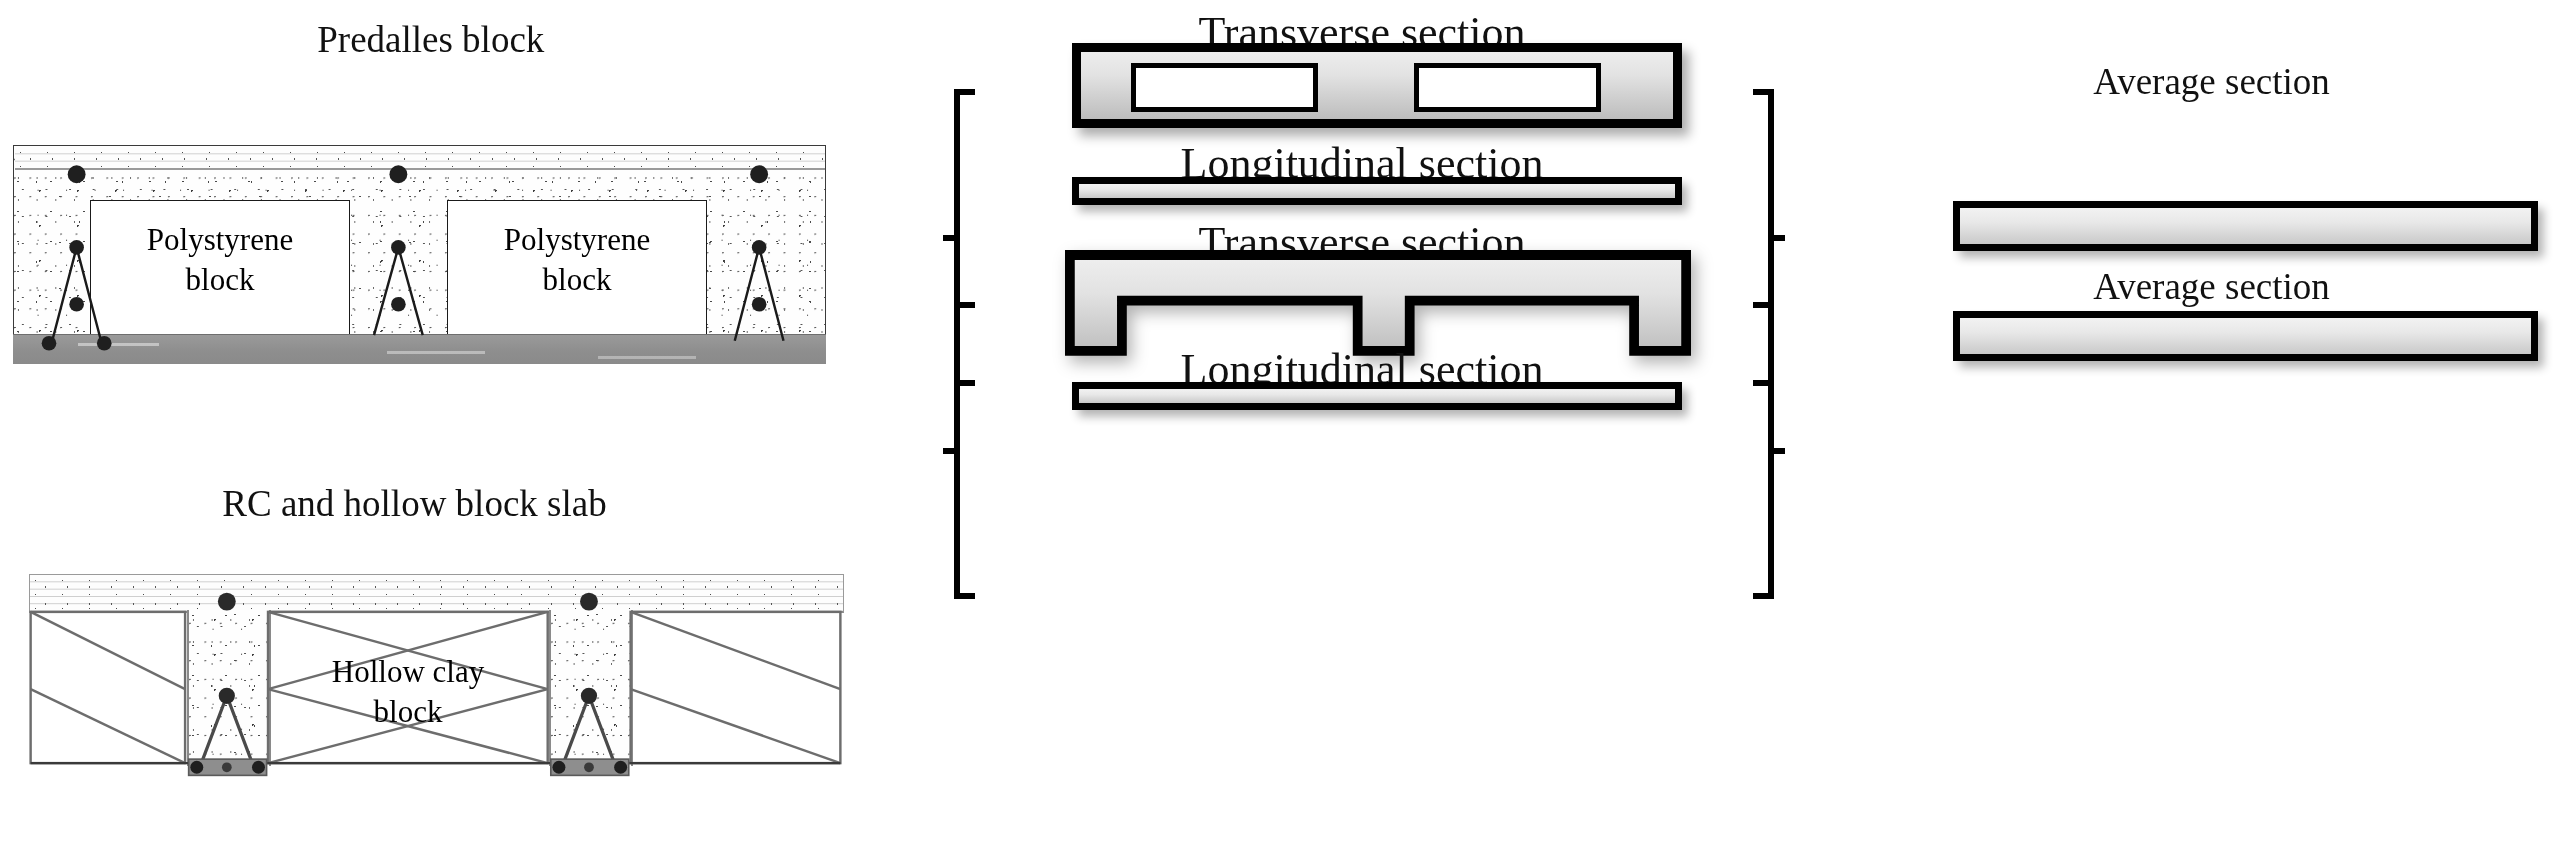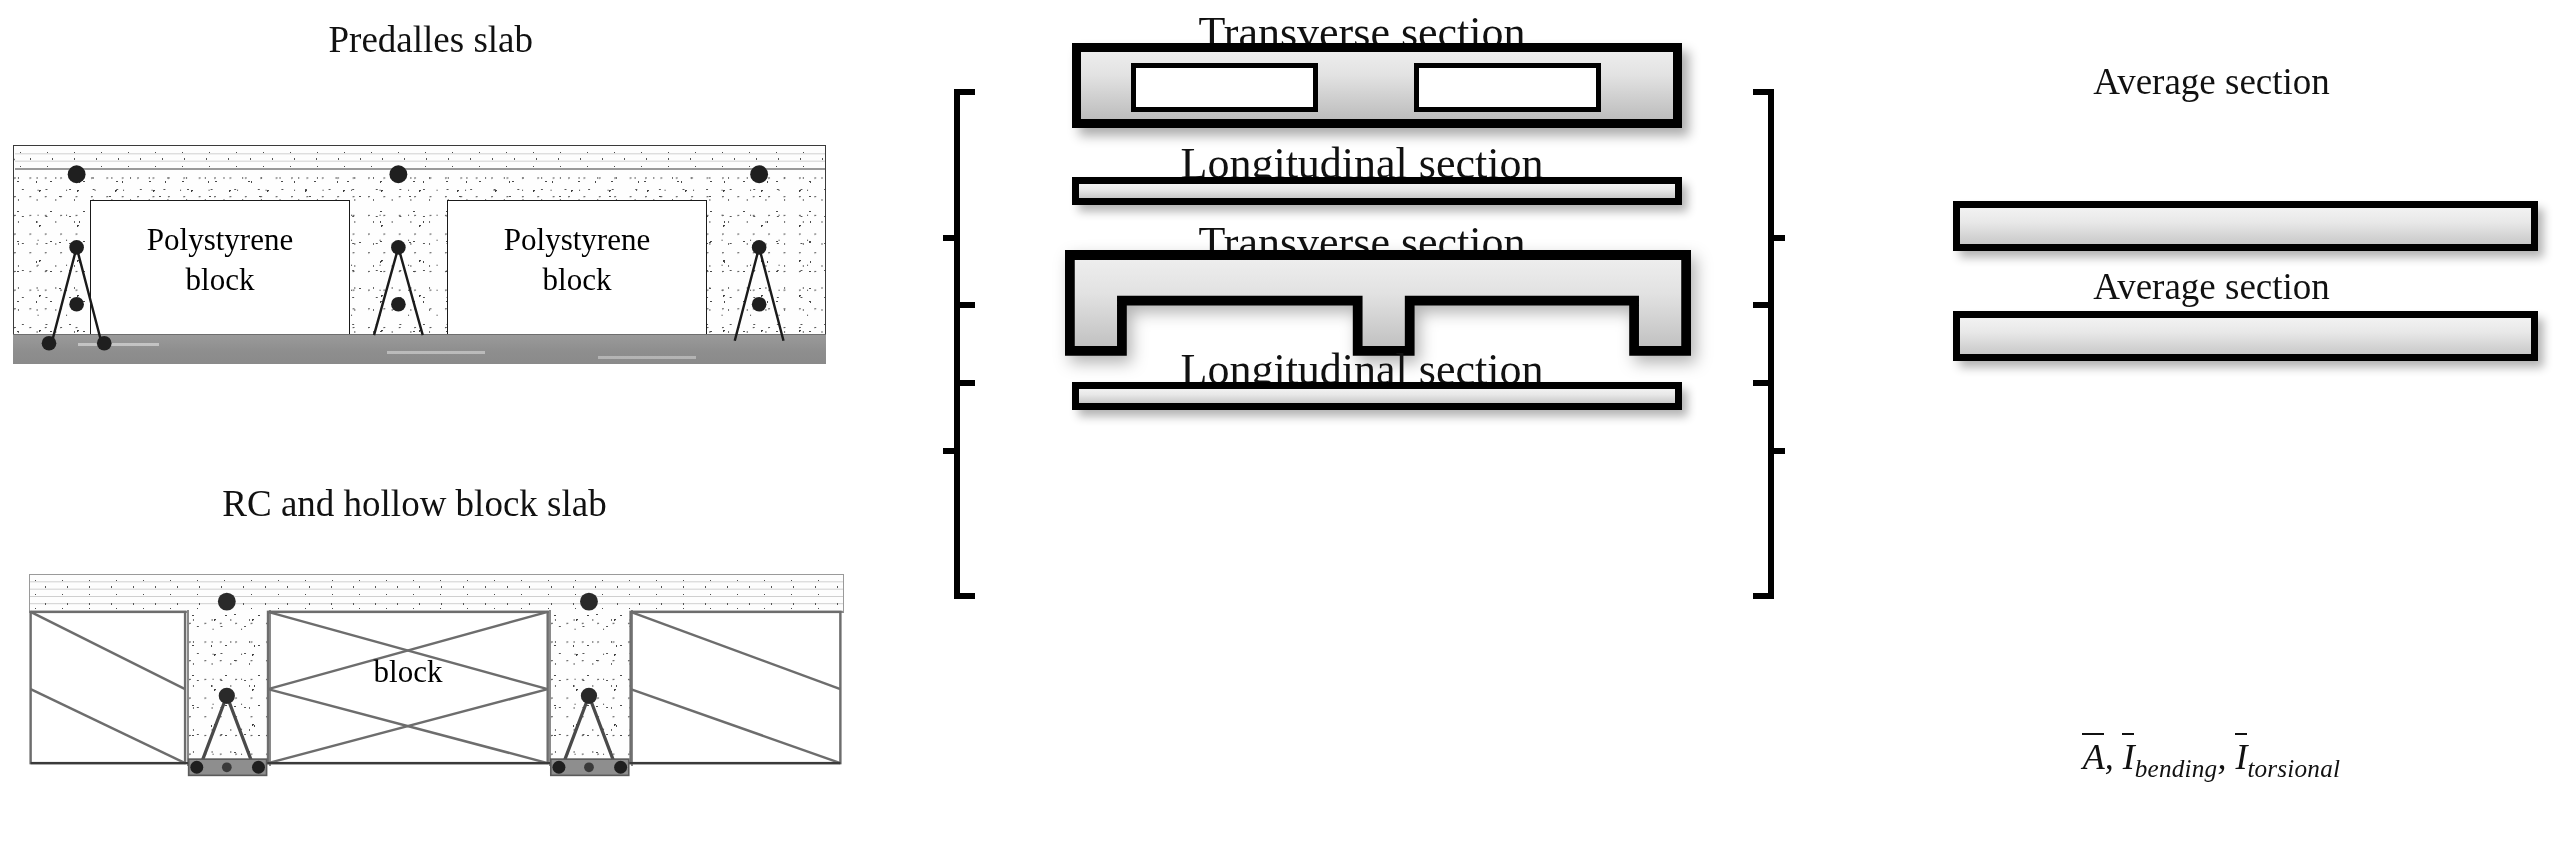--- a/index.html
+++ b/index.html
@@ -83,21 +83,21 @@
   .math{font-family:"Liberation Serif",serif;font-style:italic;font-size:36px;white-space:nowrap;color:#111;}
   .math .ov{position:relative;display:inline-block;}
   .math .ov::before{content:"";position:absolute;left:-0.8px;right:0.8px;top:-0.07em;height:2px;background:#111;}
   .math sub{font-size:0.70em;font-style:italic;vertical-align:-0.32em;letter-spacing:0.2px;}
 </style>
 </head>
 <body>
 
 <div class="stage">
 
-  <div class="abs caption big" style="left:16.3px;top:21px;width:829px;">Predalles slab</div>
+  <div class="abs caption big" style="left:16.3px;top:21px;width:829px;">Predalles block</div>
 
   <div class="abs" style="left:13px;top:145px;width:813px;height:221px;">
 
     <div class="floorbox speckle" style="left:0;top:0;width:813px;height:194px;border:1.6px solid #3a3a3a;"></div>
 
     <div class="abs hatch-h" style="left:1.6px;top:1.6px;width:810px;height:21px;border-bottom:2.4px solid #9a9a9a;"></div>
 
     <div class="whitebox abs" style="left:77px;top:55px;width:260px;height:135px;"></div>
 
     <div class="whitebox abs" style="left:434px;top:55px;width:260px;height:135px;"></div>
@@ -203,20 +203,21 @@
       <g stroke="#6d6d6d" stroke-width="3" fill="none">
         <rect x="740" y="2" width="258" height="186"></rect>
         <path d="M740 2 L998 97"></path>
         <path d="M740 97 L998 188"></path>
       </g>
 
       <path d="M2 188 L998 188" stroke="#3a3a3a" stroke-width="3" fill="none"></path>
     </svg>
 
     <div class="abs" style="left:239px;top:78px;width:281px;text-align:center;font-size:31px;line-height:1.3;">
+      <div>Hollow clay</div>
       <div>block</div>
     </div>
 
     <svg class="abs" style="left:0;top:0;width:813px;height:203px;" viewBox="0 0 1000 250">
 
       <g stroke="#4a4a4a" stroke-width="4" fill="none">
         <path d="M212 232 L243 150 L274 232"></path>
       </g>
       <circle cx="243" cy="150" r="10" fill="#2a2a2a"></circle>
       <circle cx="243" cy="34" r="11" fill="#2a2a2a"></circle>
@@ -266,18 +267,15 @@
   </svg>
 
   <div class="abs caption" style="left:1004px;top:348px;width:716px;">Longitudinal section</div>
 
   <div class="abs solidbar" style="left:1072px;top:382px;width:610px;height:28px;"></div>
 
   <div class="abs caption big" style="left:1870px;top:268px;width:683px;">Average section</div>
 
   <div class="abs solidbar" style="left:1953px;top:311px;width:585px;height:50px;"></div>
 
-  <div class="abs math" style="left:1870px;top:736px;width:683px;text-align:center;">
-    <span class="ov">A</span><span>, </span><span class="ov">I</span><sub>bending</sub><span>, </span><span class="ov">I</span><sub>torsional</sub>
-  </div>
 
 </div>
 
 
 </body></html>

